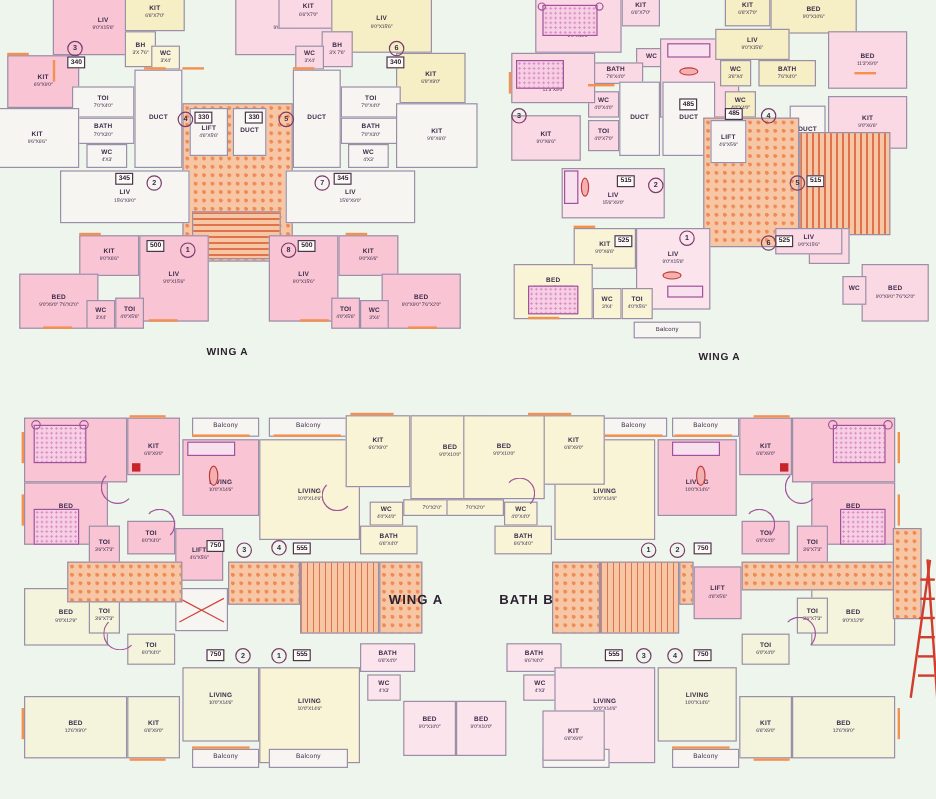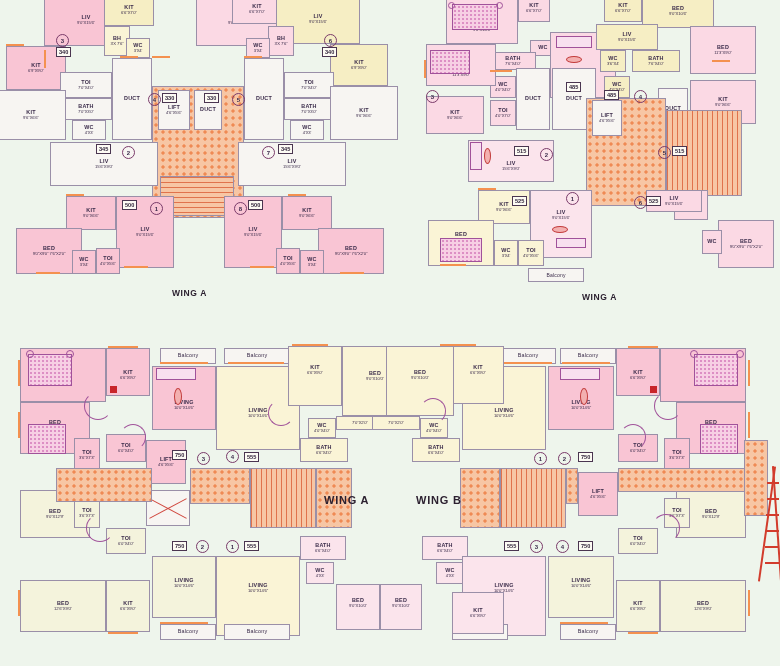--- a/index.html
+++ b/index.html
@@ -734,21 +734,21 @@
     <div class="hatch" style="left:190px;top:468px;width:60px;height:36px;"></div>
     <div class="stairv" style="left:250px;top:468px;width:66px;height:60px;"></div>
     <div class="hatch" style="left:316px;top:468px;width:36px;height:60px;"></div>
     <div class="hatch" style="left:460px;top:468px;width:40px;height:60px;"></div>
     <div class="stairv" style="left:500px;top:468px;width:66px;height:60px;"></div>
     <div class="hatch" style="left:566px;top:468px;width:12px;height:36px;"></div>
     <div class="hatch" style="left:618px;top:468px;width:130px;height:24px;"></div>
     <div class="hatch" style="left:744px;top:440px;width:24px;height:76px;"></div>
 
     <div class="lbl wingbig" style="left:324px;top:494px;">WING A</div>
-    <div class="lbl wingbig" style="left:416px;top:494px;">WING B</div>
+    <div class="lbl wingbig" style="left:416px;top:494px;">BATH B</div>
 
     <div class="unum" style="left:197px;top:452px;">3</div>
     <div class="unum" style="left:226px;top:450px;">4</div>
     <div class="atag" style="left:244px;top:452px;">555</div>
     <div class="atag" style="left:172px;top:450px;">750</div>
 
     <div class="unum" style="left:534px;top:452px;">1</div>
     <div class="unum" style="left:558px;top:452px;">2</div>
     <div class="atag" style="left:578px;top:452px;">750</div>
 

